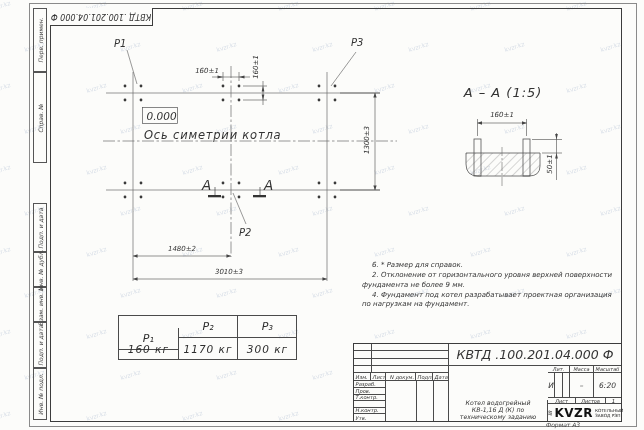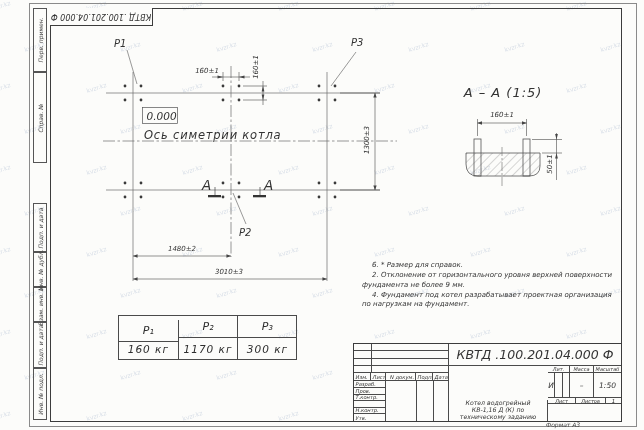--- a/index.html
+++ b/index.html
@@ -272,21 +272,21 @@
     <div>КВТД .100.201.04.000 Ф</div>
   </div>
 
   <div class="notes">
     <p>6. * Размер для справок.</p>
     <p>2. Отклонение от горизонтального уровня верхней поверхности фундамента не более 9 мм.</p>
     <p>4. Фундамент под котел разрабатывает проектная организация по нагрузкам на фундамент.</p>
   </div>
 
   <div class="ptable">
-    <div class="cell hd" style="left:0;top:4px;width:59.7px;height:22.3px;">P₁</div>
+    <div class="cell hd" style="left:0;top:12px;width:59.7px;height:22.3px;">P₁</div>
     <div class="cell hd" style="left:59.7px;top:0;width:59.7px;height:22.3px;">P₂</div>
     <div class="cell hd" style="left:119.4px;top:0;width:58px;height:22.3px;border-right:none;">P₃</div>
     <div class="cell vl" style="left:0;top:22.3px;width:59.7px;height:21px;border-bottom:none;">160 кг</div>
     <div class="cell vl" style="left:59.7px;top:22.3px;width:59.7px;height:21px;border-bottom:none;">1170 кг</div>
     <div class="cell vl" style="left:119.4px;top:22.3px;width:58px;height:21px;border:none;">300 кг</div>
   </div>
 
   <div class="tb">
 
     <div class="c" style="left:0;top:0;width:95px;height:7.25px;border-right:none;"></div>
@@ -315,22 +315,33 @@
 
     <div class="c ctr" style="left:95px;top:56px;width:99px;height:21px;border-bottom:none;font-size:6.2px;line-height:6.8px;padding:0 6px;">Котел водогрейный КВ-1,16 Д (К) по техническому заданию</div>
 
     <div class="c ctr" style="left:194px;top:22px;width:22px;height:7px;font-size:5px;">Лит.</div>
     <div class="c ctr" style="left:216px;top:22px;width:24px;height:7px;font-size:5px;">Масса</div>
     <div class="c ctr" style="left:240px;top:22px;width:27px;height:7px;border-right:none;font-size:5px;">Масштаб</div>
     <div class="c ctr" style="left:194px;top:29px;width:7.3px;height:25px;font-size:7.5px;">И</div>
     <div class="c ctr" style="left:201.3px;top:29px;width:7.3px;height:25px;"></div>
     <div class="c ctr" style="left:208.6px;top:29px;width:7.4px;height:25px;"></div>
     <div class="c ctr" style="left:216px;top:29px;width:24px;height:25px;font-size:7.5px;">–</div>
-    <div class="c ctr" style="left:240px;top:29px;width:27px;height:25px;border-right:none;font-size:7.5px;">1:50</div>
+    <div class="c ctr" style="left:240px;top:29px;width:27px;height:25px;border-right:none;font-size:7.5px;">6:20</div>
 
     <div class="c ctr" style="left:194px;top:54px;width:28px;height:6px;font-size:5px;">Лист</div>
     <div class="c ctr" style="left:222px;top:54px;width:30px;height:6px;font-size:5px;">Листов</div>
     <div class="c ctr" style="left:252px;top:54px;width:15px;height:6px;border-right:none;font-size:5.5px;">1</div>
 
+    <div class="ctr logo-wrap" style="position:absolute;left:194px;top:60px;width:73px;height:17px;">
+      <svg width="11" height="12" viewBox="0 0 11 12">
+        <g stroke="#111" stroke-width="1.6" fill="none">
+          <path d="M1,2 Q3,0.2 5.5,2 T10,2"></path>
+          <path d="M1,6 Q3,4.2 5.5,6 T10,6"></path>
+          <path d="M1,10 Q3,8.2 5.5,10 T10,10"></path>
+        </g>
+      </svg>
+      <span class="logo-txt">KVZR</span>
+      <span class="logo-cap">КОТЕЛЬНЫЙ ЗАВОД РЭП</span>
+    </div>
   </div>
 
   <div class="fmt">Формат А3</div>
 </div>
 
 </body></html>

